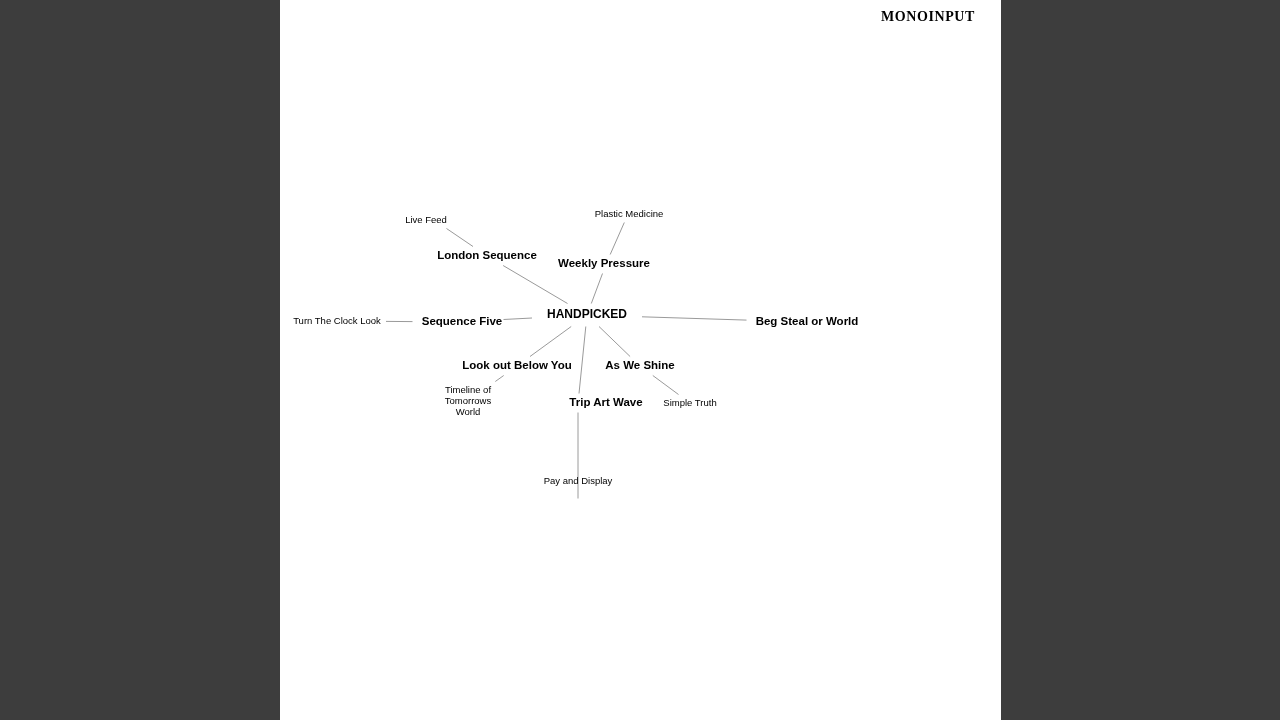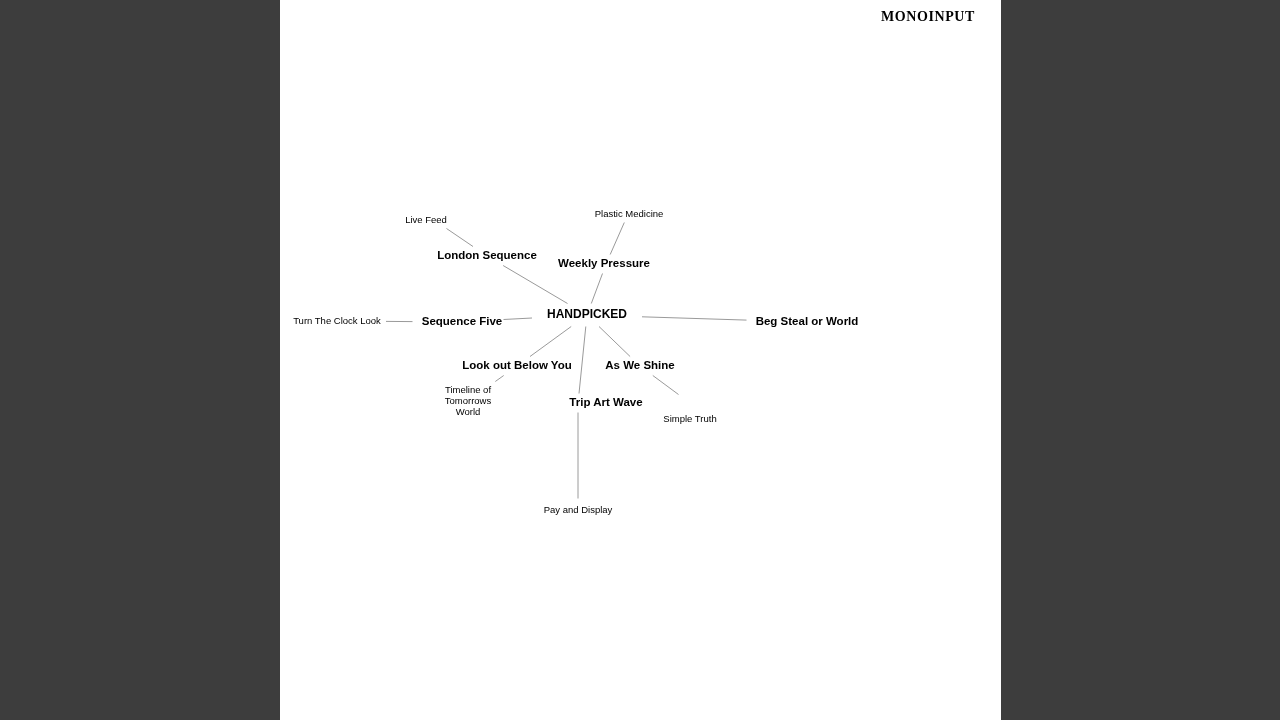--- a/index.html
+++ b/index.html
@@ -86,20 +86,20 @@
         <div class="node-label tier-1" style="left: 207px; top: 256px;">London Sequence</div>
         <div class="node-label tier-1" style="left: 324px; top: 264px;">Weekly Pressure</div>
         <div class="node-label tier-1" style="left: 182px; top: 322px;">Sequence Five</div>
         <div class="node-label tier-1" style="left: 527px; top: 322px;">Beg Steal or World</div>
         <div class="node-label tier-1" style="left: 237px; top: 366px;">Look out Below You</div>
         <div class="node-label tier-1" style="left: 360px; top: 366px;">As We Shine</div>
         <div class="node-label tier-1" style="left: 298px; top: 403px; margin-left: 28px;">Trip Art Wave</div>
         <div class="node-label tier-2" style="left: 146px; top: 220px;">Live Feed</div>
         <div class="node-label tier-2" style="left: 328px; top: 214px; padding-left: 42px;">Plastic Medicine</div>
         <div class="node-label tier-2" style="left: 57px; top: 321px;">Turn The Clock Look</div>
-        <div class="node-label tier-2" style="left: 410px; top: 403px; margin-top: 16px;">Simple Truth</div>
+        <div class="node-label tier-2" style="left: 410px; top: 403px;">Simple Truth</div>
         <div class="node-label tier-2 wrap" style="left: 188px; top: 401px;">Timeline of Tomorrows World</div>
-        <div class="node-label tier-2" style="left: 298px; top: 510px;">Pay and Display</div>
+        <div class="node-label tier-2" style="left: 298px; top: 481px;">Pay and Display</div>
       </div>
 
     <div class="brand">MONOINPUT</div>
   </div>
 </div>
 
 </body></html>

